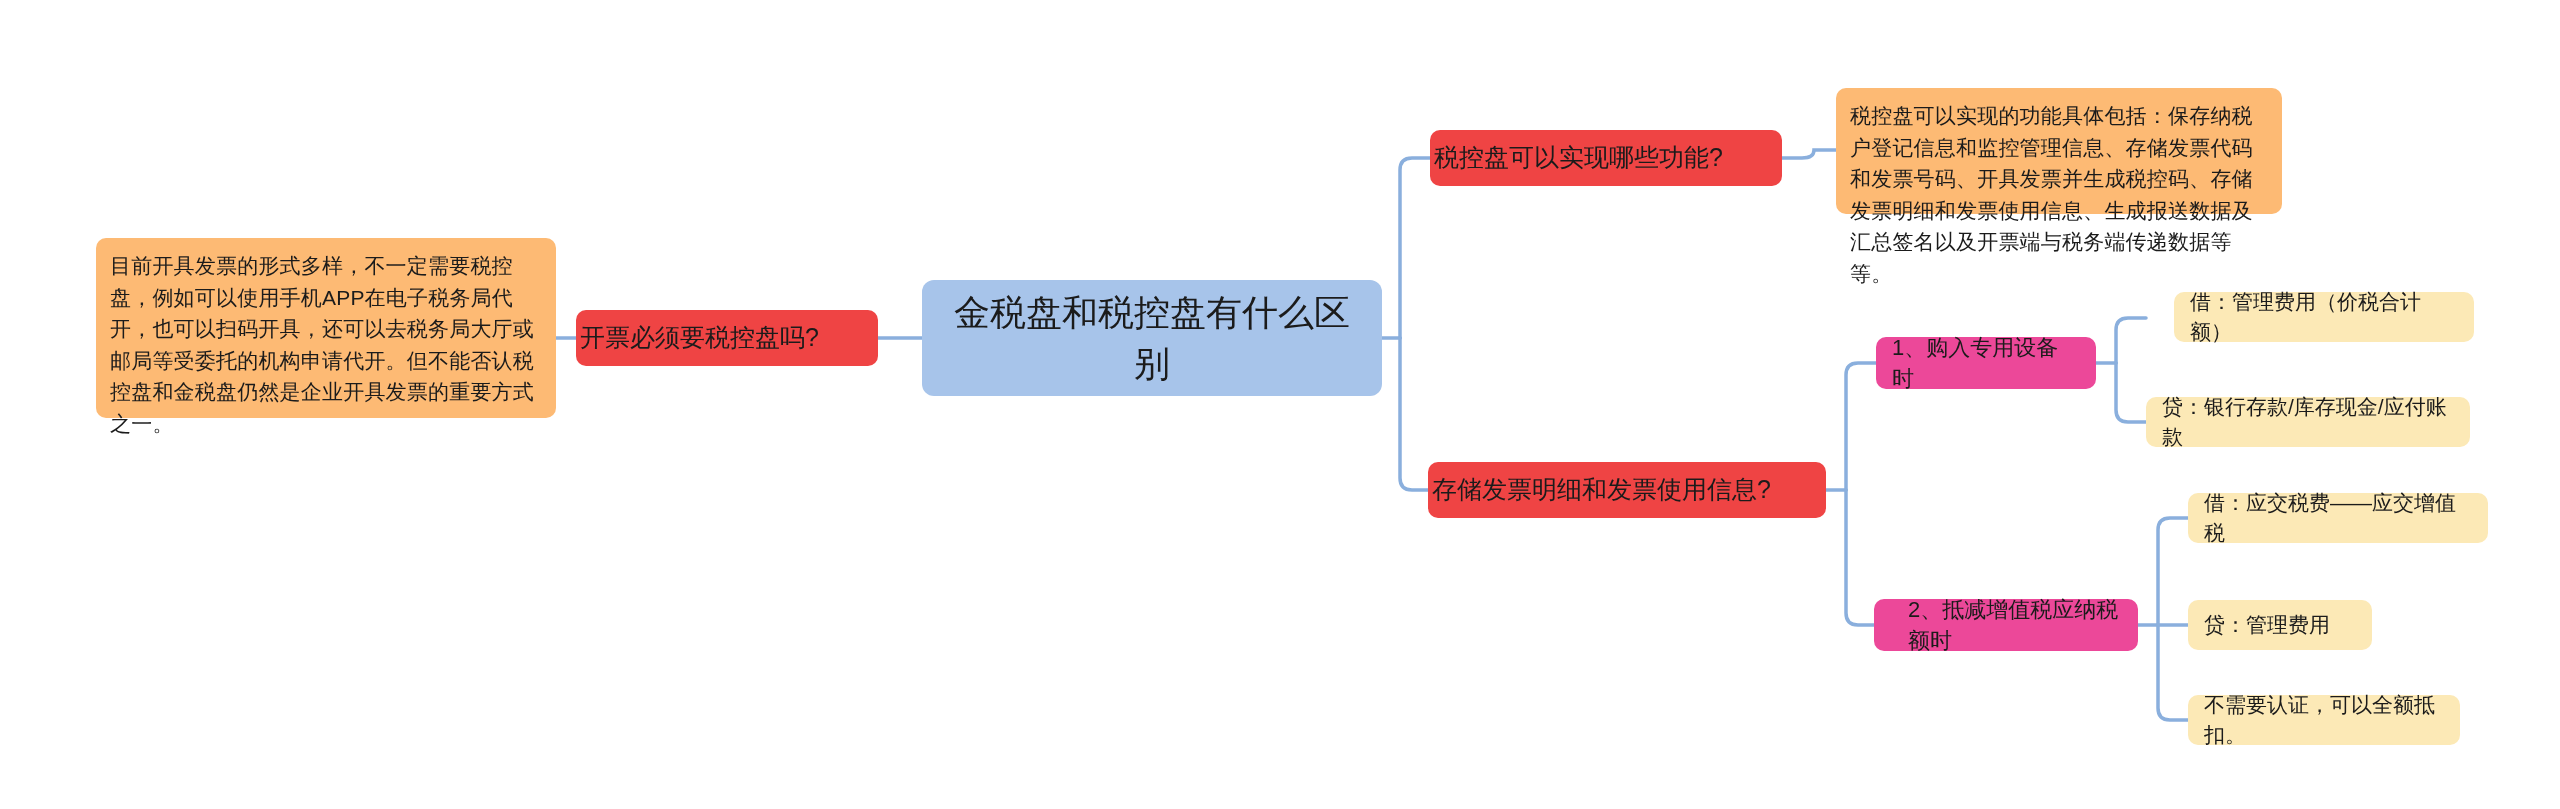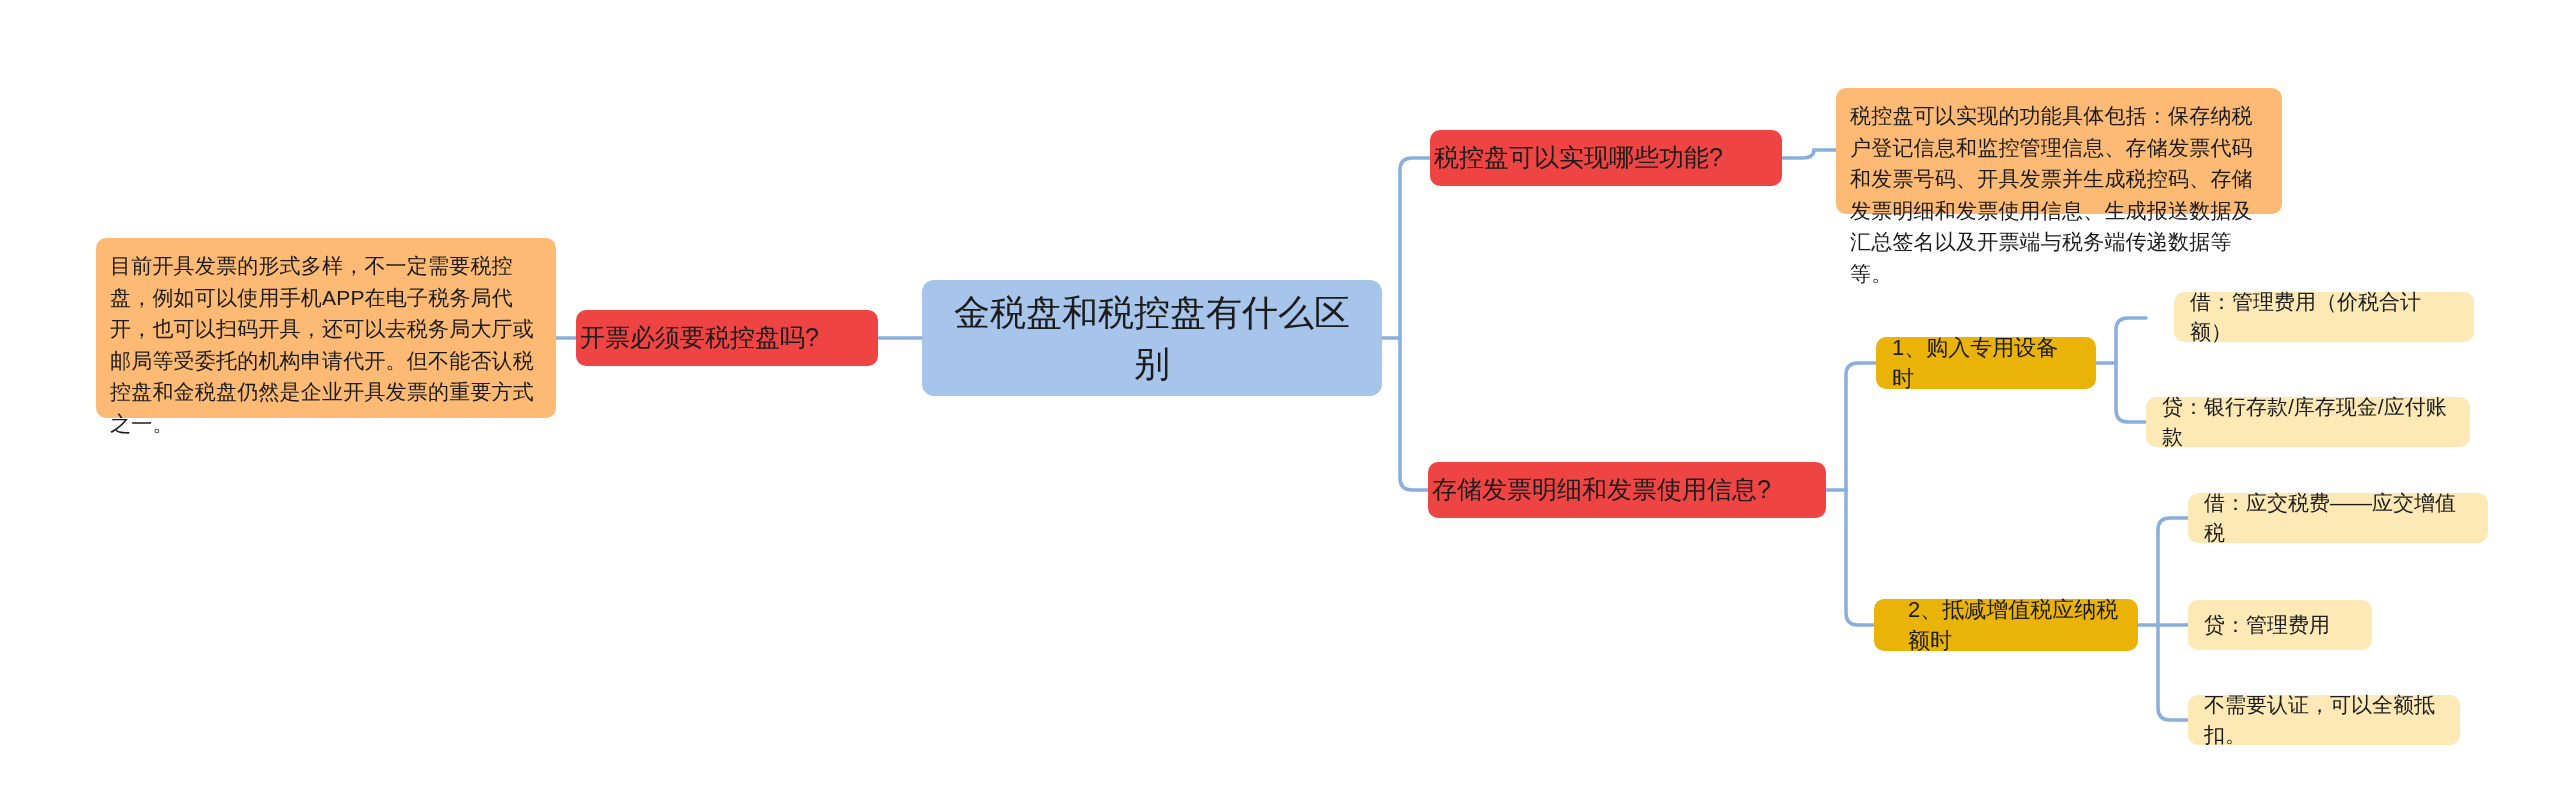--- a/index.html
+++ b/index.html
@@ -47,21 +47,21 @@
   }
   
   .node.gold {
     background: #ef4444;
     font-size: 25px;
     padding: 10px 4px;
     justify-content: flex-start;
   }
   
   .node.amber {
-    background: #eab308;
+    background: #ec4899;
     font-size: 22px;
     padding: 9px 16px;
   }
   
   .node.pale {
     background: #fce9b6;
     font-size: 21px;
     padding: 9px 16px;
   }
   

